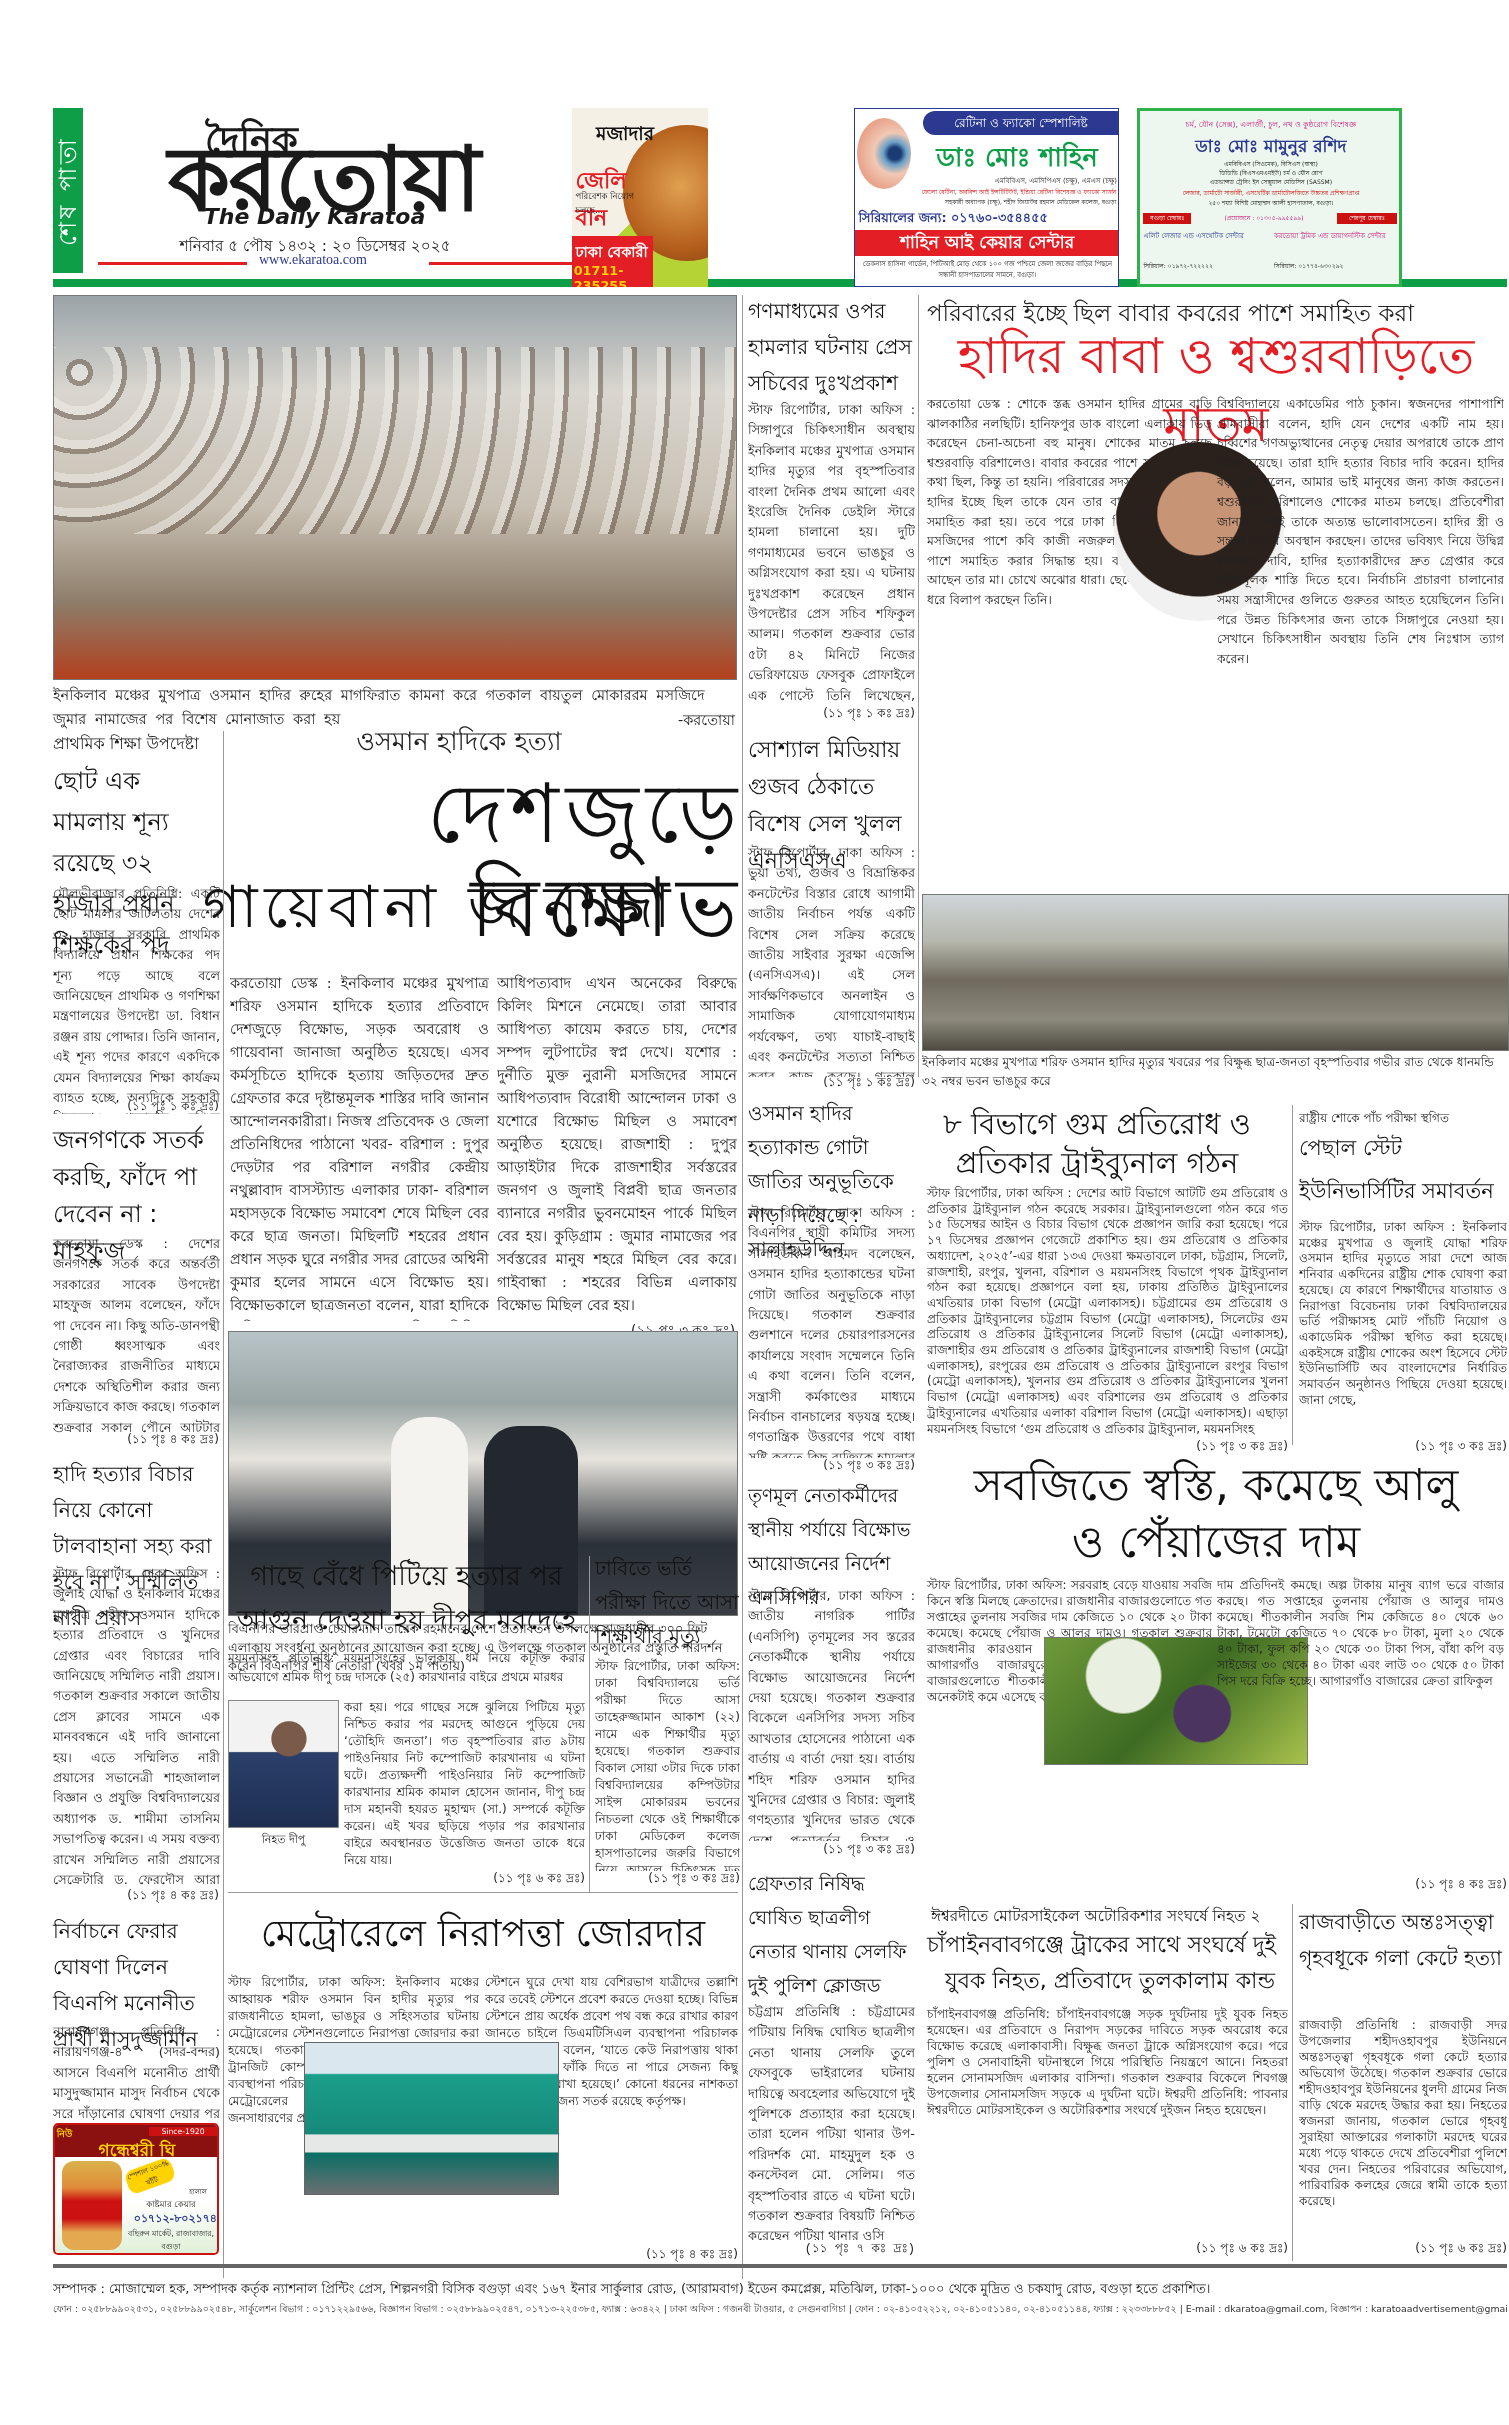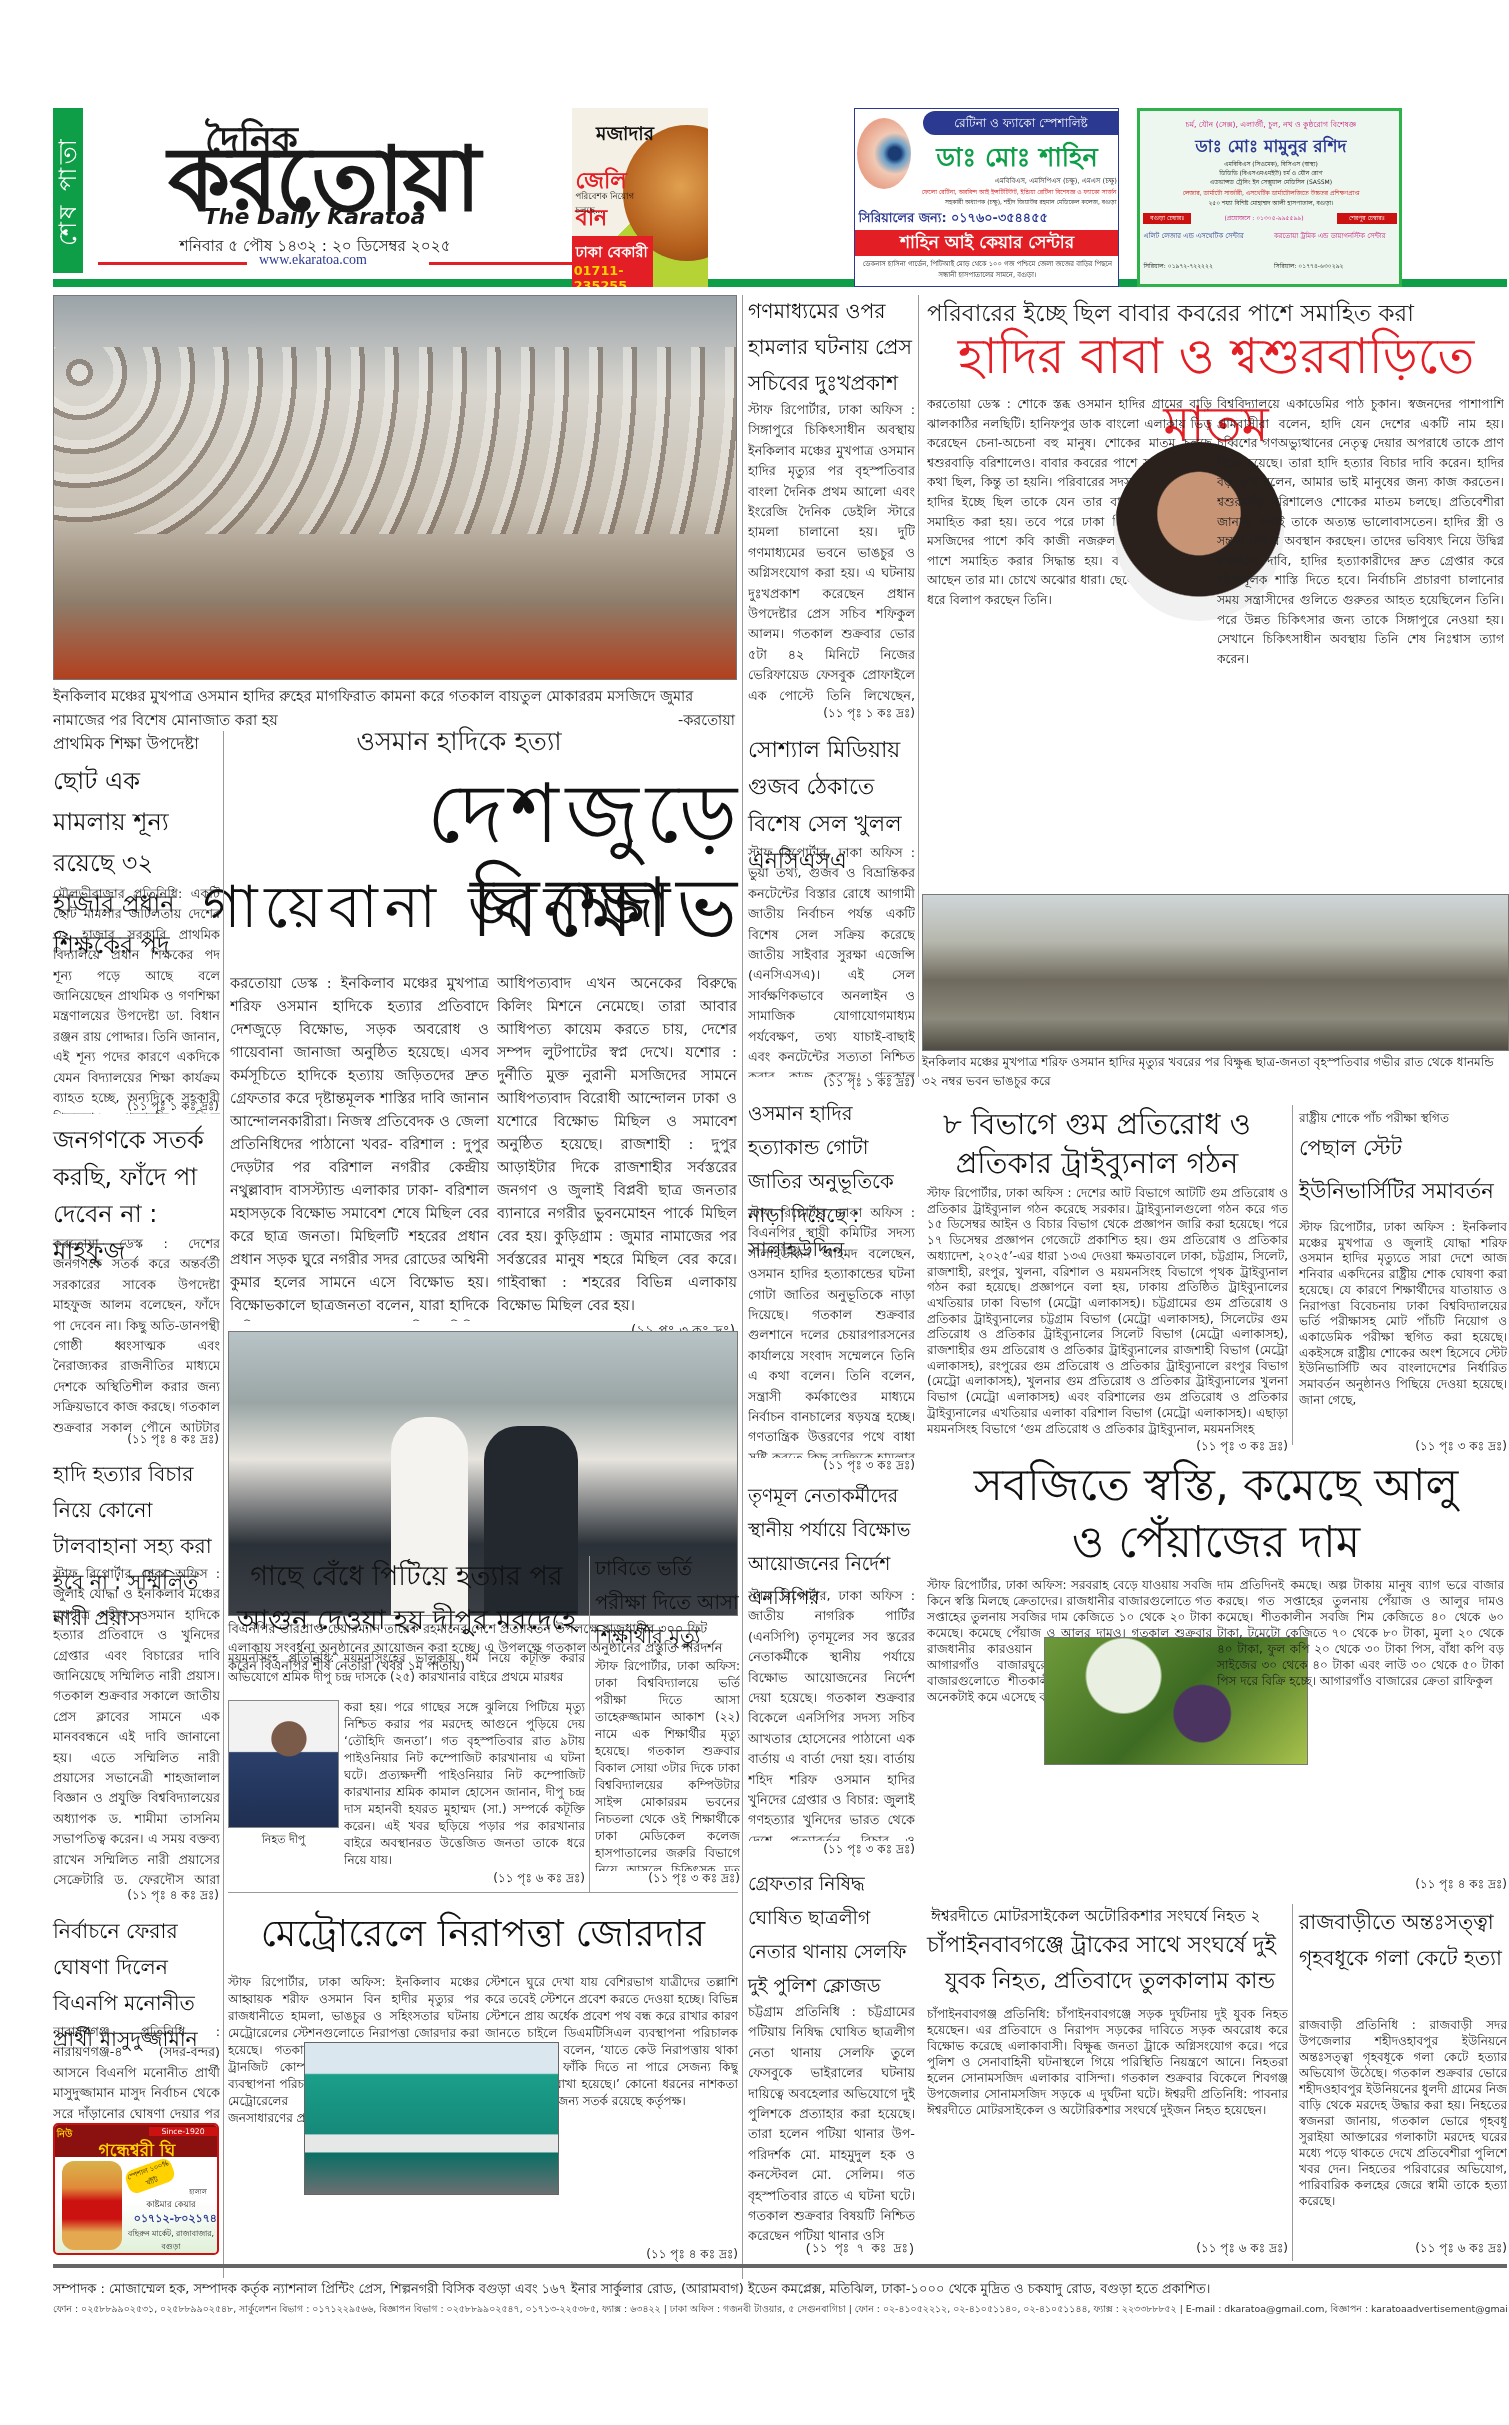--- a/index.html
+++ b/index.html
@@ -69,21 +69,21 @@
   <div style="position:absolute;left:197px;top:102px;width:60px;font-size:6px;background:#c11;color:#fff;text-align:center;">শেরপুর চেম্বারঃ</div>
   <div style="position:absolute;left:3.4px;top:119px;width:123px;font-size:6.8px;color:#2b3990;">এলিট লেজার এন্ড এসথেটিক সেন্টার</div>
   <div style="position:absolute;left:134px;top:119px;width:123px;font-size:6.8px;color:#c2187d;">করতোয়া ট্রমিক এন্ড ডায়াগনস্টিক সেন্টার</div>
   <div style="position:absolute;left:3.4px;top:150px;width:123px;font-size:6px;">সিরিয়াল: ০১৯৭২-৭২২২২২</div>
   <div style="position:absolute;left:134px;top:150px;width:123px;font-size:6px;">সিরিয়াল: ০১৭৭৪-৬৩০২৯২</div>
 </div>
 
 <div class="abs photo" style="left:53px;top:295px;width:684px;height:385px;background:linear-gradient(180deg,#9aa3a8 0%,#d9d6cf 25%,#c8c0b3 55%,#8e7d6a 80%,#b2401e 100%);border:0.9px solid #777;">
   <div style="position:absolute;left:0;top:51px;width:100%;height:187px;background:repeating-radial-gradient(circle at 25.5px 25.5px,#f3f1ec 0 8.5px,#5a4a3c 8.5px 13.6px,transparent 13.6px 34px);opacity:0.5;"></div>
 </div>
-<div class="abs cap" style="left:53px;top:684px;width:680px;">ইনকিলাব মঞ্চের মুখপাত্র ওসমান হাদির রুহের মাগফিরাত কামনা করে গতকাল বায়তুল মোকাররম মসজিদে জুমার নামাজের পর বিশেষ মোনাজাত করা হয়</div>
+<div class="abs cap" style="left:53px;top:684px;width:680px;font-family:Liberation Mono, monospace;">ইনকিলাব মঞ্চের মুখপাত্র ওসমান হাদির রুহের মাগফিরাত কামনা করে গতকাল বায়তুল মোকাররম মসজিদে জুমার নামাজের পর বিশেষ মোনাজাত করা হয়</div>
 <div class="abs cap" style="left:663px;top:708px;width:72px;text-align:right;">-করতোয়া</div>
 
 <div class="abs kicker" style="left:204px;top:724px;width:510px;text-align:center;">ওসমান হাদিকে হত্যা</div>
 <div class="abs hl" style="left:136px;top:767px;width:608px;text-align:right;font-size:82px;letter-spacing:6.8px;line-height:94px;">দেশজুড়ে বিক্ষোভ</div>
 <div class="abs hl" style="left:136px;top:860px;width:608px;text-align:center;font-size:58px;letter-spacing:6.8px;line-height:94px;">গায়েবানা জানাজা</div>
 
 <div class="abs txt" style="left:230px;top:972px;width:259px;height:349px;overflow:hidden;"><span>করতোয়া ডেস্ক : ইনকিলাব মঞ্চের মুখপাত্র শরিফ ওসমান হাদিকে হত্যার প্রতিবাদে দেশজুড়ে বিক্ষোভ, সড়ক অবরোধ ও গায়েবানা জানাজা অনুষ্ঠিত হয়েছে। এসব কর্মসূচিতে হাদিকে হত্যায় জড়িতদের দ্রুত গ্রেফতার করে দৃষ্টান্তমূলক শাস্তির দাবি জানান আন্দোলনকারীরা। নিজস্ব প্রতিবেদক ও জেলা প্রতিনিধিদের পাঠানো খবর- বরিশাল : দুপুর দেড়টার পর বরিশাল নগরীর কেন্দ্রীয় নথুল্লাবাদ বাসস্ট্যান্ড এলাকার ঢাকা- বরিশাল মহাসড়কে বিক্ষোভ সমাবেশ শেষে মিছিল বের করে ছাত্র জনতা। মিছিলটি শহরের প্রধান প্রধান সড়ক ঘুরে নগরীর সদর রোডের অশ্বিনী কুমার হলের সামনে এসে বিক্ষোভ হয়। বিক্ষোভকালে ছাত্রজনতা বলেন, যারা হাদিকে গুলি করে হত্যা করেছে তাদের বিচার নিশ্চিত করতে হবে। হাদিকে যারা হত্যা করেছে তাদের দেশে ফিরিয়ে এনে বিচার নিশ্চিত না করতে পারলে আগামীতে আরো কঠোর কর্মসূচি দেবে ছাত্রজনতা। চবি : জুমার নামাজের পর কেন্দ্রীয় মসজিদ থেকে শুরু হয়ে বিক্ষোভ মিছিল জিরো পয়েন্টে এক সমাবেশের মাধ্যমে শেষ হয়। সমাবেশে চাকসু ভিপি ইব্রাহিম হোসেন রনি বলেন, হাদি ভাই ফ্যাসিবাদের বিরুদ্ধে মানুষের হৃদয়ের কথা বলতেন, খেটে খাওয়া মানুষের পক্ষে কথা বলতেন। তিনি মানুষের মনের কথা বুঝতেন বলেই তাকে শহিদ করা হয়েছে। শুধু হাদি নয়-</span></div>
 <div class="abs txt" style="left:497px;top:887px;width:240px;height:434px;overflow:hidden;padding-top:85px;"><span>আধিপত্যবাদ এখন অনেকের বিরুদ্ধে কিলিং মিশনে নেমেছে। তারা আবার আধিপত্য কায়েম করতে চায়, দেশের সম্পদ লুটপাটের স্বপ্ন দেখে। যশোর : দুর্নীতি মুক্ত নুরানী মসজিদের সামনে আধিপত্যবাদ বিরোধী আন্দোলন ঢাকা ও যশোরে বিক্ষোভ মিছিল ও সমাবেশ অনুষ্ঠিত হয়েছে। রাজশাহী : দুপুর আড়াইটার দিকে রাজশাহীর সর্বস্তরের জনগণ ও জুলাই বিপ্লবী ছাত্র জনতার ব্যানারে নগরীর ভুবনমোহন পার্কে মিছিল বের হয়। কুড়িগ্রাম : জুমার নামাজের পর সর্বস্তরের মানুষ শহরে মিছিল বের করে। গাইবান্ধা : শহরের বিভিন্ন এলাকায় বিক্ষোভ মিছিল বের হয়।</span></div>
 <div class="abs cont" style="left:629px;top:1320px;width:106px;text-align:right;font-size:13.6px;">(১১ পৃঃ ৩ কঃ দ্রঃ)</div>
 

